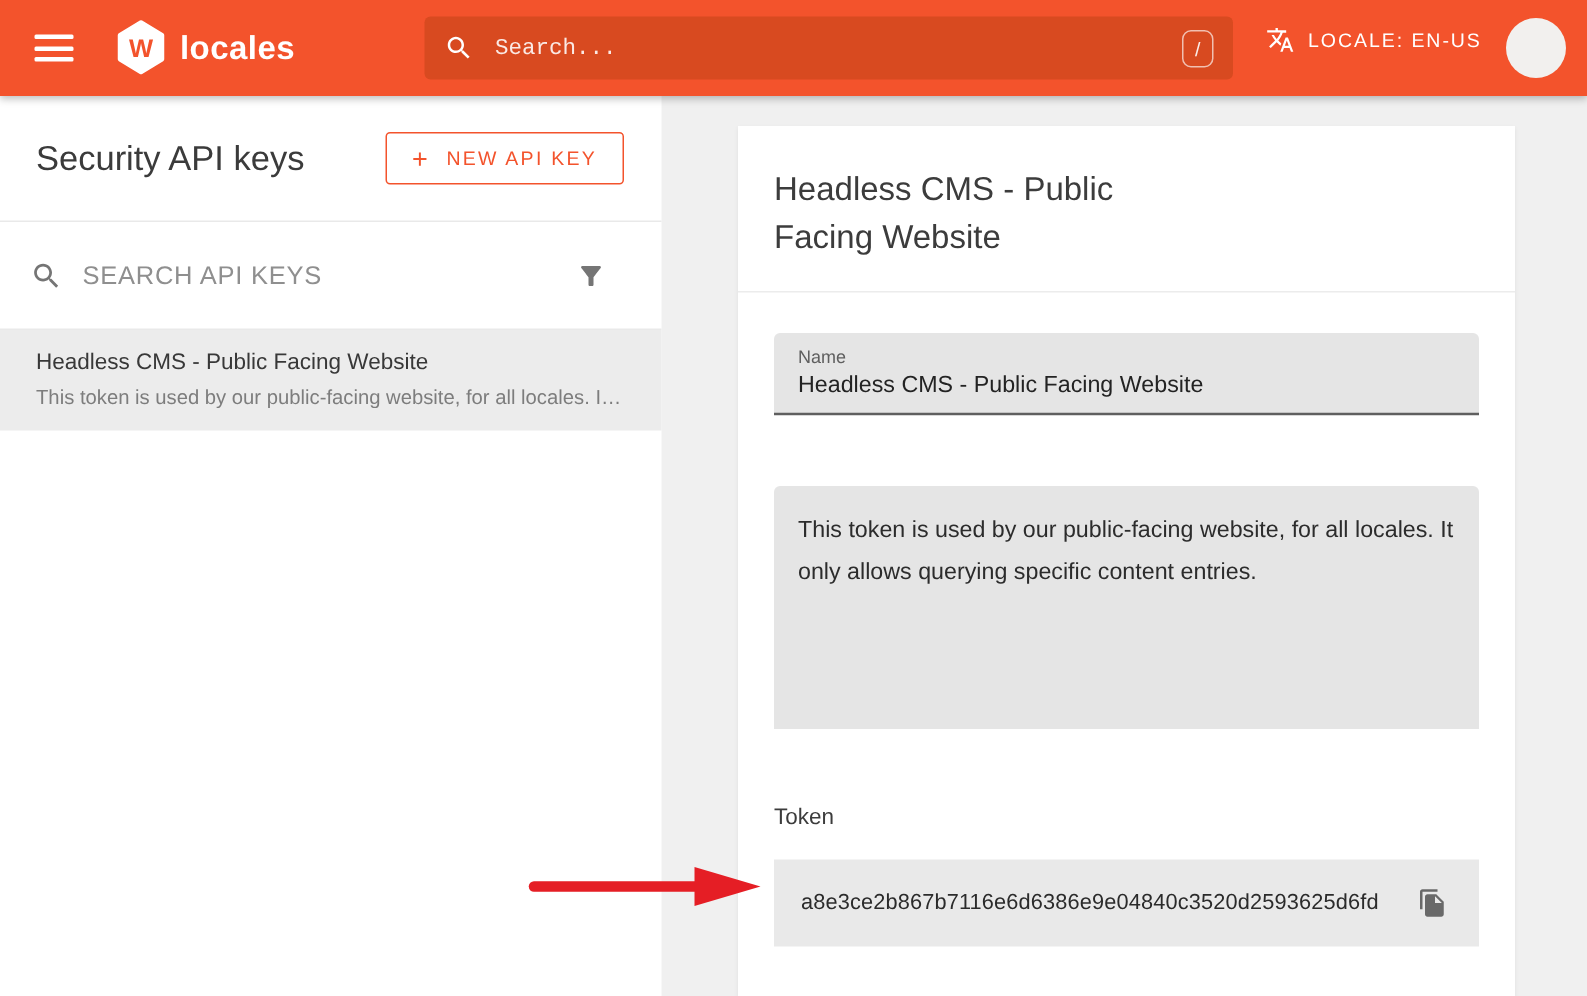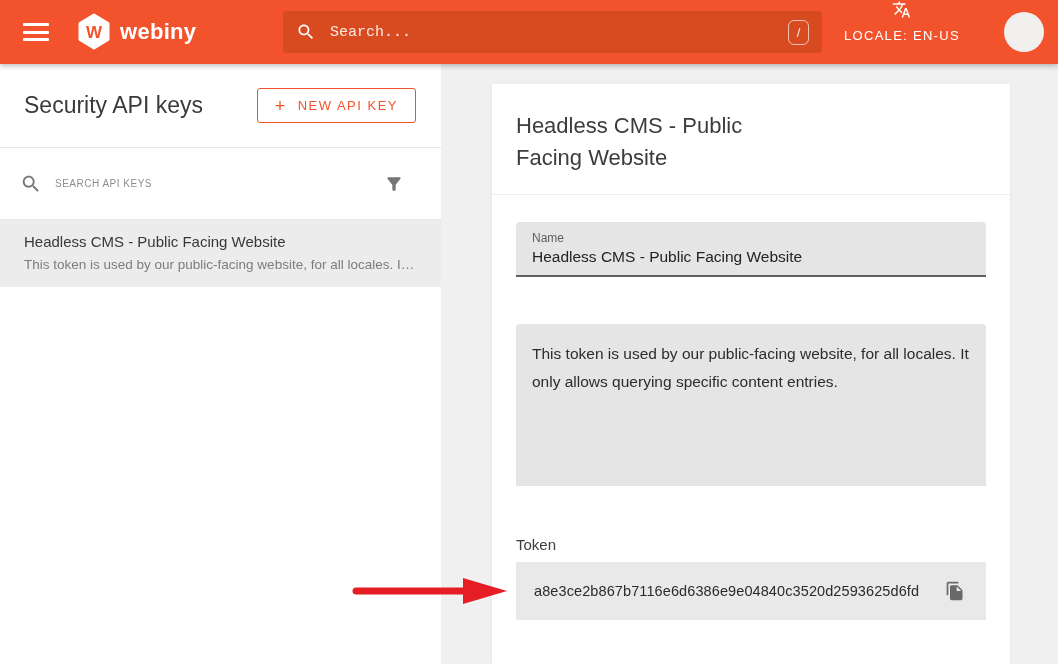--- a/index.html
+++ b/index.html
@@ -20,42 +20,42 @@
     background:var(--topbar_search, #d84a20); border-radius:4px;
     display:flex; align-items:center; padding:0 13px; }
   .topbar-search input { flex:1; margin-left:14px; background:transparent; border:none;
     outline:none; color:#fff; font-size:15px; font-family:Liberation Mono, monospace; }
   .topbar-search input::placeholder { color:rgba(255,255,255,.88); }
   .shortcut-badge { width:21px; height:25px; border:1.5px solid rgba(255,255,255,.65);
     border-radius:6px; color:rgba(255,255,255,.9); font-size:13px;
     display:flex; align-items:center; justify-content:center; }
   .locale-button { position:absolute; left:840px; top:0; height:52px; border:none;
     background:transparent; cursor:pointer; display:flex; align-items:center; gap:9px;
-    color:#fff; padding:0 4px;flex-direction:column; }
+    color:#fff; padding:0 4px; }
   .locale-label { font-size:13px; letter-spacing:1.3px; }
   .avatar { position:absolute; left:1004px; top:12px; width:40px; height:40px;
     border-radius:50%; background:#f2f0ee; border:none; cursor:pointer; }
 
   
   .main { position:relative; height:600px; }
 
   
   .left-panel { position:absolute; left:0; top:0; width:441px; height:600px; background:#fff; }
   .panel-header { height:84px; display:flex; align-items:center; justify-content:space-between;
     padding:0 25px 0 24px; border-bottom:1px solid #e9e9e9; }
   .panel-title { font-size:23px; font-weight:400; color:#3b3b3b; }
   .new-key-button { display:flex; align-items:center; gap:11px; height:35px; padding:0 17px;
     background:#fff; border:1.5px solid var(--accent, #f3532c); border-radius:3px;
     color:var(--accent, #f3532c); font-size:13px; letter-spacing:1.5px;
     font-family:inherit; cursor:pointer; }
   .new-key-button .plus { font-size:18px; font-weight:400; line-height:1; }
   .panel-search { height:72px; display:flex; align-items:center; gap:13px;
     padding:0 37px 0 20px; border-bottom:1px solid #e9e9e9; }
   .panel-search input { flex:1; border:none; outline:none; background:transparent;
-    font-size:10px; letter-spacing:.5px; color:#444; font-family:inherit; }
+    font-size:17px; letter-spacing:.5px; color:#444; font-family:inherit; }
   .panel-search input::placeholder { color:#8f8f8f; }
   .filter-button { background:none; border:none; cursor:pointer; display:flex; padding:0; }
   .api-key-list-item { background:#ececec; padding:13px 24px 15px; cursor:pointer; }
   .item-title { font-size:15px; color:#383838; margin-bottom:7px; }
   .item-desc { font-size:13.5px; color:#7d7d7d; white-space:nowrap; overflow:hidden;
     text-overflow:ellipsis; }
 
   
   .card { position:absolute; left:492px; top:20px; width:518px; height:580px;
     background:#fff; box-shadow:0 1px 3px rgba(0,0,0,.07); }
@@ -66,21 +66,21 @@
   .field { background:#e5e5e5; border-radius:4px 4px 0 0; padding:9px 16px 12px; }
   .field-name { margin-top:27px; height:55px; border-bottom:2px solid #5f5f5f; }
   .field-label { display:block; font-size:12px; color:#5f5f5f; margin-bottom:3px; }
   .field-input { width:100%; background:transparent; border:none; outline:none;
     font-size:15.5px; color:#232323; font-family:inherit; }
   .field-desc { margin-top:47px; height:162px; }
   .field-desc textarea { width:100%; height:118px; background:transparent; border:none;
     outline:none; resize:none; font-size:15.5px; line-height:28px; color:#2c2c2c;
     font-family:inherit; padding-top:7px; }
   .token-label { margin-top:50px; font-size:15px; color:#3c3c3c; }
-  .token-box { margin-top:9px; height:58px; background:#e9e9e9;
+  .token-box { margin-top:20px; height:58px; background:#e9e9e9;
     display:flex; align-items:center; padding:0 12px 0 18px; }
   .token-value { flex:1; font-size:14.5px; color:#2b2b2b; letter-spacing:.1px; }
   .copy-button { width:38px; height:38px; background:transparent; border:none;
     cursor:pointer; display:flex; align-items:center; justify-content:center; }
 
   
   .arrow-annotation { position:absolute; left:350px; top:512px; width:160px; height:30px;
     color:var(--arrow, #e51e25); pointer-events:none; }
 </style>
 </head>
@@ -93,21 +93,21 @@
         <i></i>
         <i></i>
     </span>
   </button>
 
   <div class="logo">
     <svg width="34" height="37" viewBox="0 0 34 37">
       <polygon points="17,2 31,10.5 31,26.5 17,35 3,26.5 3,10.5" fill="#ffffff" stroke="#ffffff" stroke-width="3" stroke-linejoin="round"></polygon>
       <text x="17" y="25" text-anchor="middle" font-size="17" font-weight="700" fill="#f3532c" font-family="Liberation Sans, sans-serif">W</text>
     </svg>
-    <span class="logo-wordmark">webiny</span>
+    <span class="logo-wordmark">locales</span>
   </div>
 
   <div class="topbar-search">
     <svg width="20" height="20" viewBox="0 0 24 24" fill="#ffffff">
       <path d="M15.5 14h-.79l-.28-.27C15.41 12.59 16 11.11 16 9.5 16 5.91 13.09 3 9.5 3S3 5.91 3 9.5 5.91 16 9.5 16c1.61 0 3.09-.59 4.23-1.57l.27.28v.79l5 4.99L20.49 19l-4.99-5zm-6 0C7.01 14 5 11.99 5 9.5S7.01 5 9.5 5 14 7.01 14 9.5 11.99 14 9.5 14z"></path>
     </svg>
     <input type="text" placeholder="Search..." style="">
     <span class="shortcut-badge">/</span>
   </div>
 

